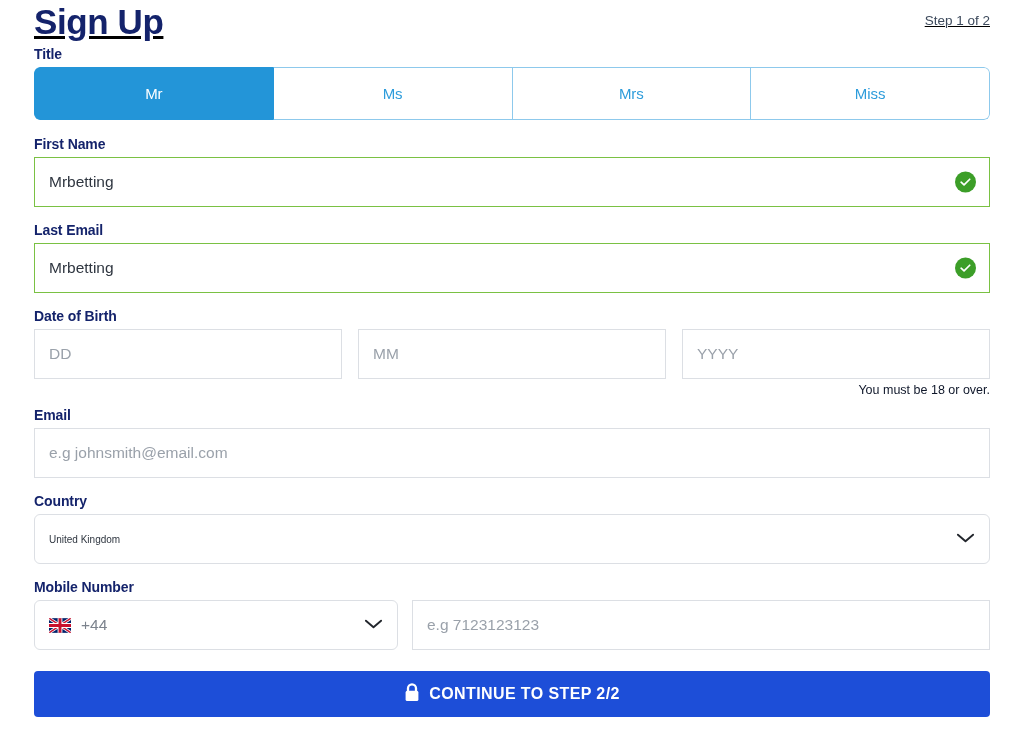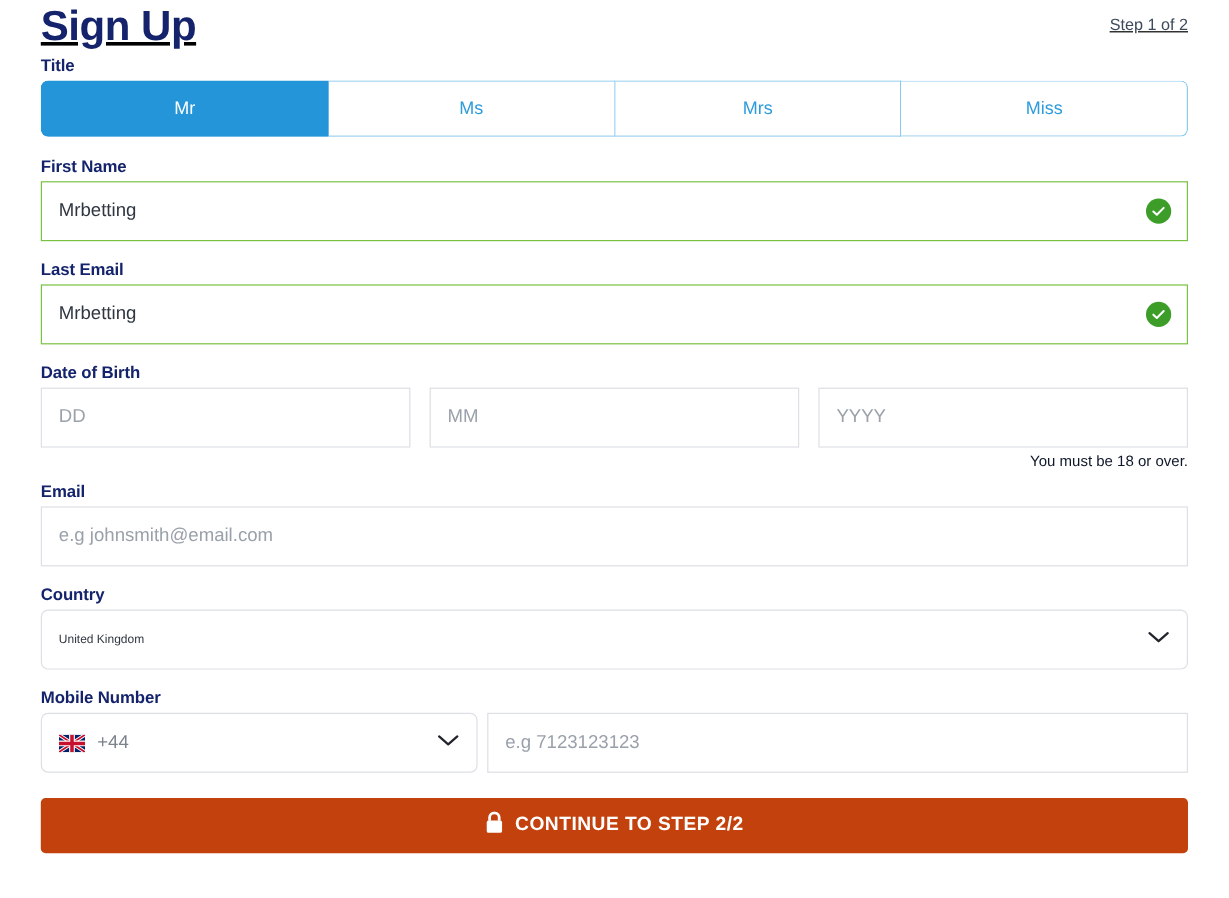--- a/index.html
+++ b/index.html
@@ -55,21 +55,21 @@
     line-height: 17px;
     margin: 0 0 4px 0;
     letter-spacing: -0.1px;
   }
   .field-block { margin-bottom: 8px; }
 
   
   .segmented {
     display: flex;
     width: 100%;
-    height: 47px;
+    height: 53px;
     border-radius: 6px;
     overflow: hidden;
     margin-bottom: 16px;
   }
   .segment {
     flex: 1 1 0;
     display: flex;
     align-items: center;
     justify-content: center;
     font-size: 15px;
@@ -170,21 +170,21 @@
     position: absolute;
     right: 15px;
     top: 50%;
     transform: translateY(-50%);
     pointer-events: none;
   }
 
   
   .mobile-row {
     display: flex;
-    gap: 8px;
+    gap: 14px;
     margin-bottom: 21px;
   }
   .dial-select {
     position: relative;
     width: 364px;
     height: 50px;
     flex: 0 0 364px;
   }
   .dial-box {
     width: 100%;
@@ -210,21 +210,21 @@
     border-radius: 1px;
     overflow: hidden;
     display: block;
   }
   .phone-wrap { flex: 1 1 auto; position: relative; height: 50px; }
 
   
   .cta-button {
     width: 100%;
     height: 46px;
-    background: #c2410c;
+    background: #1d4ed8;
     border: none;
     border-radius: 4px;
     color: #ffffff;
     font-size: 16px;
     font-weight: bold;
     letter-spacing: 0.4px;
     display: flex;
     align-items: center;
     justify-content: center;
     gap: 9px;

